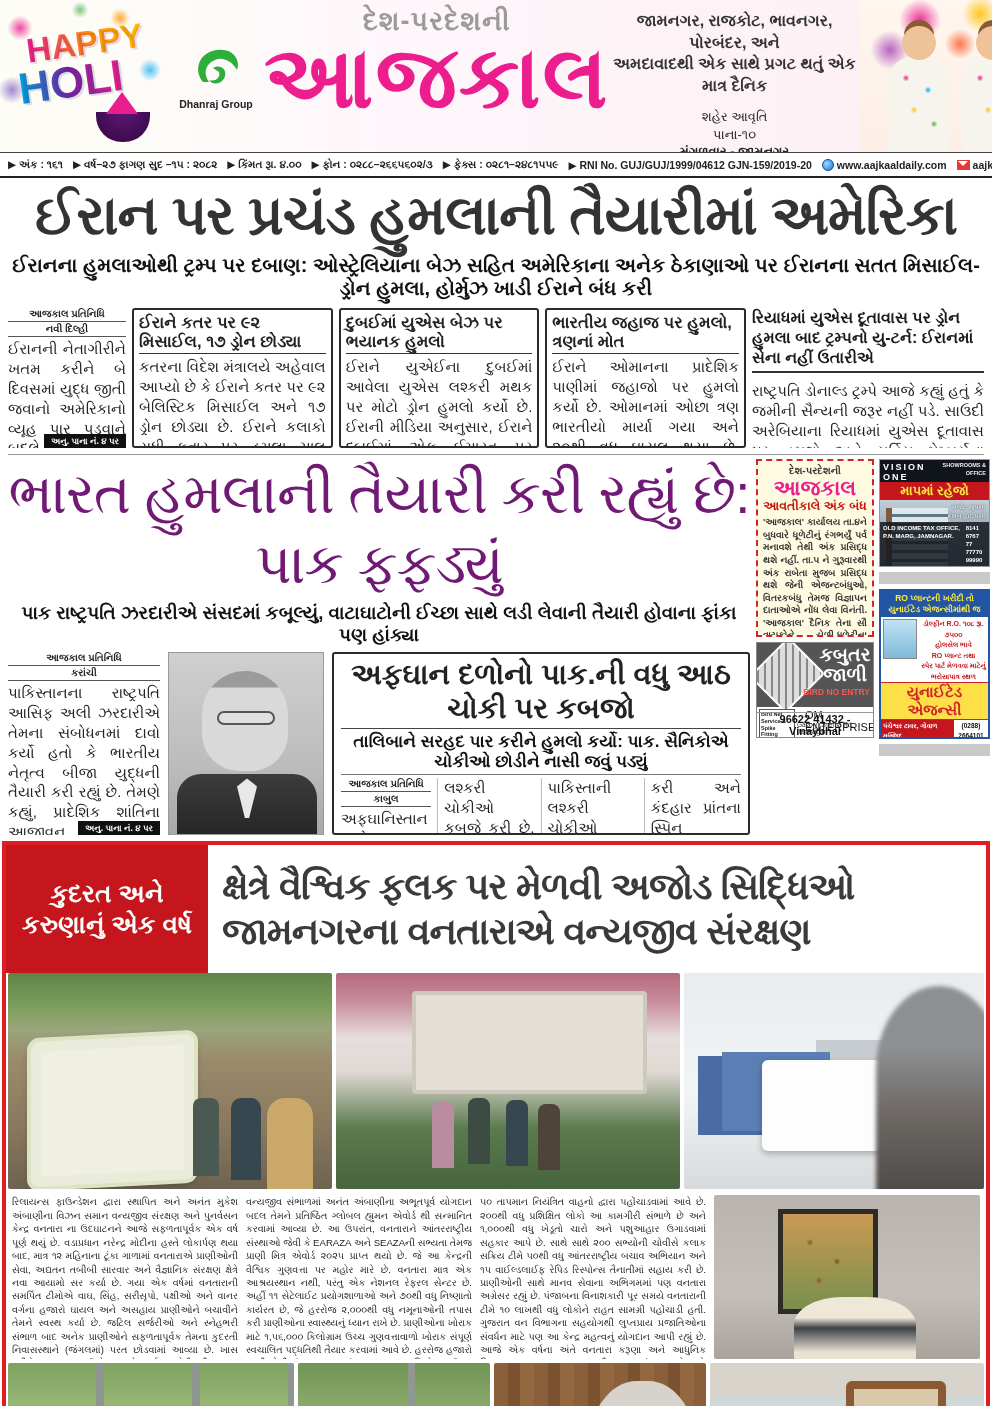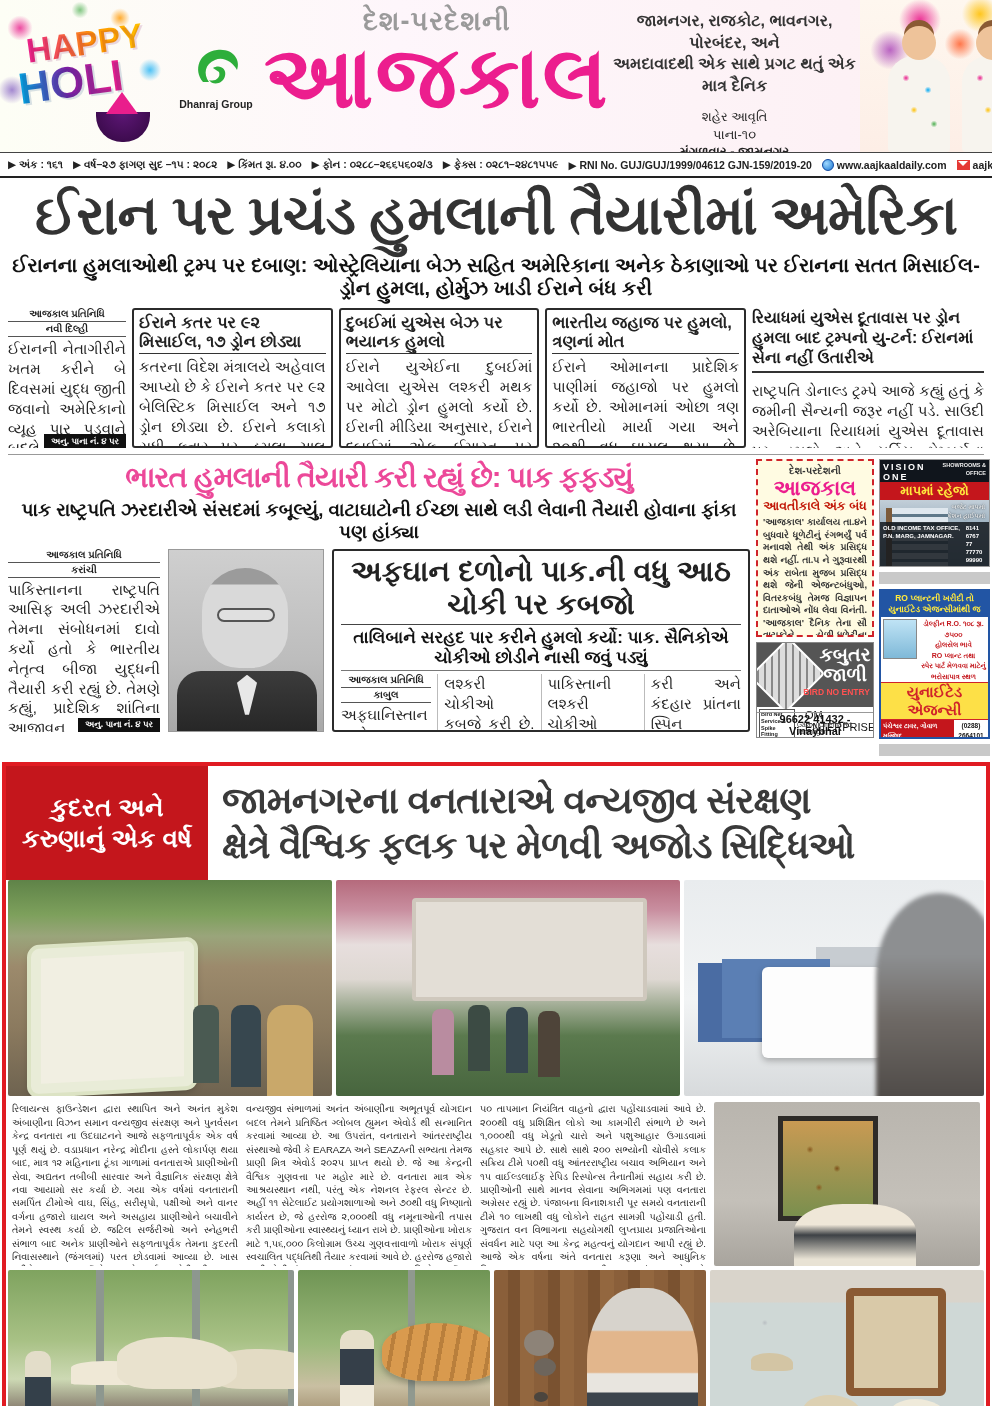--- a/index.html
+++ b/index.html
@@ -77,21 +77,21 @@
   .cont-tag { position:absolute; right:0; bottom:0; background:#101010; color:#fff; font-size:8.6px; font-weight:bold; padding:1.5px 7px; }
   .news-box { flex:1 1 0; border:2px solid #2b2b2b; border-radius:3px; padding:3px 5px; overflow:hidden; }
   .news-box h3 { font-size:16.5px; line-height:1.15; font-weight:bold; color:#222; border-bottom:1.5px solid #333; padding-bottom:2px; margin-bottom:3px; text-align:left; }
   .col-side { width:232px; flex:0 0 auto; overflow:hidden; }
   .col-side h3 { font-size:16px; line-height:1.25; font-weight:bold; color:#1a1a1a; border-bottom:2px solid #333; padding-bottom:3px; margin-bottom:8px; }
   .rule { border-bottom:1.5px solid #999; margin:6px 8px 0; }
 
   
   .zone2 { display:flex; gap:6px; padding:4px 8px 2px; }
   .zone2-left { width:742px; flex:0 0 auto; }
-  .pak-headline { font-size:29px; line-height:1.25; font-weight:bold; color:#ec4899; text-align:center; letter-spacing:-1px; }
+  .pak-headline { font-size:56px; line-height:1.25; font-weight:normal; color:#701a75; text-align:center; letter-spacing:-1px; }
   .pak-subhead { font-size:18.5px; font-weight:bold; color:#111; text-align:center; margin-top:3px; }
   .pak-row { display:flex; gap:8px; margin-top:6px; height:183px; }
   .pak-col { width:152px; flex:0 0 auto; position:relative; overflow:hidden; }
   .zardari { width:156px; flex:0 0 auto; position:relative; overflow:hidden; background:linear-gradient(180deg,#cfcfcf,#bdbdbd 60%,#a8a8a8); border:1px solid #999; }
   .zardari .head { position:absolute; left:33px; top:18px; width:86px; height:100px; border-radius:44px 44px 38px 38px;
     background:linear-gradient(180deg,#9b9b9b 0 16%, #d9d9d9 17%); }
   .zardari .glasses { position:absolute; left:48px; top:58px; width:58px; height:14px; border:2px solid #555; border-radius:7px; background:rgba(255,255,255,.2); }
   .zardari .suit { position:absolute; left:8px; bottom:-2px; width:140px; height:62px; background:linear-gradient(180deg,#3c3c3c,#262626); border-radius:24px 24px 0 0; }
   .zardari .suit::before { content:""; position:absolute; left:60px; top:4px; width:20px; height:40px; background:#e8e8e8; clip-path:polygon(50% 0,100% 20%,60% 100%,40% 100%,0 20%); }
   .afghan-box { flex:1 1 0; border:2px solid #2b2b2b; border-radius:3px; padding:4px 7px; overflow:hidden; }
@@ -136,21 +136,21 @@
   .ro-mid { display:flex; }
   .ro-img { width:34px; height:40px; margin:2px; background:linear-gradient(180deg,#bfe3f5,#7fb9d8); border:1px solid #888; }
   .ro-lines { flex:1; font-size:7px; font-weight:bold; color:#c4161c; text-align:center; line-height:1.5; padding-top:2px; }
   .ro-brand { background:#fde047; color:#d0232a; font-size:15px; font-weight:bold; text-align:center; border-top:1px solid #d0232a; border-bottom:1px solid #d0232a; }
   .ro-addr { display:flex; }
   .ro-addr-left { flex:1; background:#c4161c; color:#fff; font-size:6.5px; font-weight:bold; line-height:1.5; padding:1px 2px; }
   .ro-addr-right { width:34px; font-size:6.5px; font-weight:bold; color:#111; text-align:center; line-height:1.5; padding-top:1px; }
 
   
   .vantara { position:relative; margin:4px 2px 0; border:4px solid #e01b22; height:678px; background:#fff; }
-  .van-head { display:flex; align-items:stretch; height:114px; }
+  .van-head { display:flex; align-items:stretch; height:128px; }
   .van-label { width:202px; flex:0 0 auto; background:#c4161c; color:#fff; display:flex; flex-direction:column; justify-content:center; align-items:center; font-weight:bold; font-size:25px; line-height:1.25; transform:skew(0); }
   .van-headline { flex:1; display:flex; flex-direction:column; justify-content:center; padding-left:14px; }
   .van-headline div { font-size:37px; font-weight:bold; color:#3a3a3a; line-height:1.22; letter-spacing:-1px; }
   .van-photos1 { display:flex; gap:4px; padding:0 2px; height:216px; }
   .van-photos1 .ph { height:100%; }
   .van-text { display:flex; gap:8px; padding:6px 6px 2px; height:172px; }
   .van-col { width:226px; flex:0 0 auto; font-size:9.6px; line-height:1.4; text-align:justify; color:#222; overflow:hidden; position:relative; }
   .van-photos2 { display:flex; gap:4px; padding:0 2px; height:176px; margin-top:2px; }
   .van-photos2 .ph { height:100%; }
 
@@ -394,22 +394,22 @@
     </div>
   </section>
 
   <section class="vantara">
     <div class="van-head">
       <div class="van-label">
         <span>કુદરત અને</span>
         <span>કરુણાનું એક વર્ષ</span>
       </div>
       <div class="van-headline">
+        <div>ક્ષેત્રે વૈશ્વિક ફલક પર મેળવી અજોડ સિદ્ધિઓ</div>
         <div>જામનગરના વનતારાએ વન્યજીવ સંરક્ષણ</div>
-        <div>ક્ષેત્રે વૈશ્વિક ફલક પર મેળવી અજોડ સિદ્ધિઓ</div>
       </div>
     </div>
     <div class="van-photos1">
       <div class="ph ph-plaque" style="flex:0 0 324px"></div>
       <div class="ph ph-unveil" style="flex:0 0 344px"></div>
       <div class="ph ph-hospital"></div>
     </div>
     <div class="van-text">
       <div class="van-col">રિલાયન્સ ફાઉન્ડેશન દ્વારા સ્થાપિત અને અનંત મુકેશ અંબાણીના વિઝન સમાન વન્યજીવ સંરક્ષણ અને પુનર્વસન કેન્દ્ર વનતારા ના ઉદઘાટનને આજે સફળતાપૂર્વક એક વર્ષ પૂર્ણ થયું છે. વડાપ્રધાન નરેન્દ્ર મોદીના હસ્તે લોકાર્પણ થયા બાદ, માત્ર ૧૨ મહિનાના ટૂંકા ગાળામાં વનતારાએ પ્રાણીઓની સેવા, અદ્યતન તબીબી સારવાર અને વૈજ્ઞાનિક સંરક્ષણ ક્ષેત્રે નવા આયામો સર કર્યા છે. ગયા એક વર્ષમાં વનતારાની સમર્પિત ટીમોએ વાઘ, સિંહ, સરીસૃપો, પક્ષીઓ અને વાનર વર્ગના હજારો ઘાયલ અને અસહાય પ્રાણીઓને બચાવીને તેમને સ્વસ્થ કર્યા છે. જટિલ સર્જરીઓ અને સ્નેહભરી સંભાળ બાદ અનેક પ્રાણીઓને સફળતાપૂર્વક તેમના કુદરતી નિવાસસ્થાને (જંગલમાં) પરત છોડવામાં આવ્યા છે. ખાસ કરીને લાકડાકાપ ઉદ્યોગ અને સર્કસ જેવી પીડાદાયક સ્થિતિમાંથી મુક્ત કરાયેલા ૨૫૦થી વધુ હાથીઓને અહીં નવું જીવન અને વૈજ્ઞાનિક સારવાર મળી રહી છે.</div>
       <div class="van-col">વન્યજીવ સંભાળમાં અનંત અંબાણીના અભૂતપૂર્વ યોગદાન બદલ તેમને પ્રતિષ્ઠિત ગ્લોબલ હ્યુમન એવોર્ડ થી સન્માનિત કરવામાં આવ્યા છે. આ ઉપરાંત, વનતારાને આંતરરાષ્ટ્રીય સંસ્થાઓ જેવી કે EARAZA અને SEAZAની સભ્યતા તેમજ પ્રાણી મિત્ર એવોર્ડ ૨૦૨૫ પ્રાપ્ત થયો છે. જે આ કેન્દ્રની વૈશ્વિક ગુણવત્તા પર મહોર મારે છે. વનતારા માત્ર એક આશ્રયસ્થાન નથી, પરંતુ એક નેશનલ રેફરલ સેન્ટર છે. અહીં ૧૧ સેટેલાઈટ પ્રયોગશાળાઓ અને ૭૦થી વધુ નિષ્ણાતો કાર્યરત છે, જે હરરોજ ૨,૦૦૦થી વધુ નમૂનાઓની તપાસ કરી પ્રાણીઓના સ્વાસ્થ્યનું ધ્યાન રાખે છે. પ્રાણીઓના ખોરાક માટે ૧,૫૬,૦૦૦ કિલોગ્રામ ઉચ્ચ ગુણવત્તાવાળો ખોરાક સંપૂર્ણ સ્વચાલિત પદ્ધતિથી તૈયાર કરવામાં આવે છે. હરરોજ હજારો પ્રાણીઓની સંભાળ રાખતા વંતારા ૧,૫૬,૦૦૦ કિલોગ્રામ ઉચ્ચ ગુણવત્તાવાળું ખોરાક સંપૂર્ણ સ્વચાલિત પદ્ધતિથી તૈયાર કરે છે. આ ખોરાક</div>

